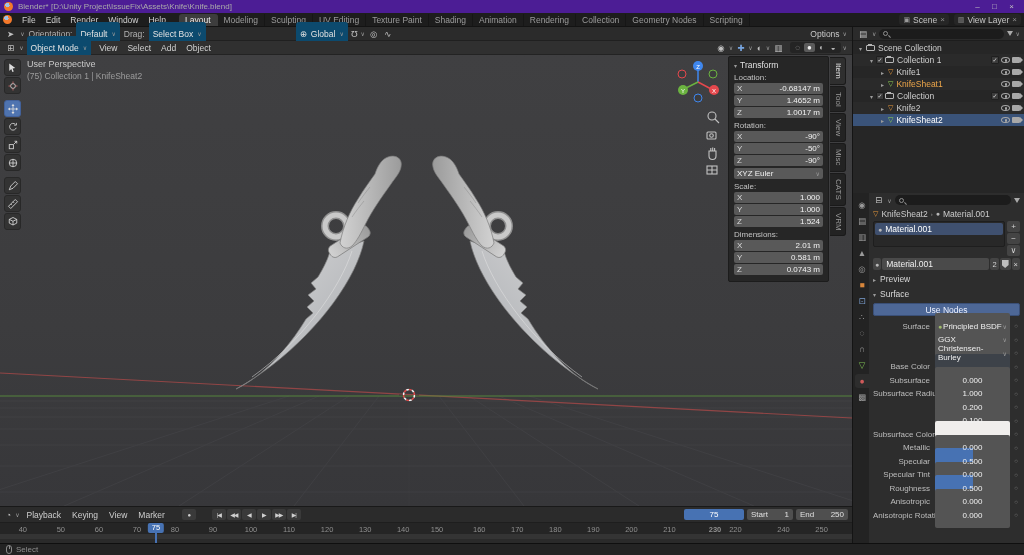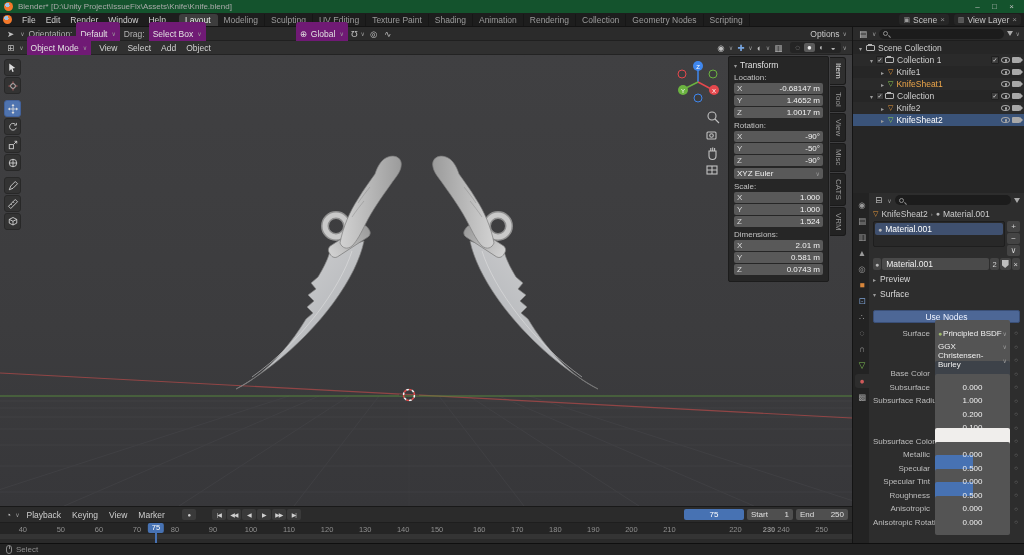--- a/index.html
+++ b/index.html
@@ -1,20 +1,20 @@
 <!DOCTYPE html>
 <html><head>
 <meta charset="utf-8">
 <style>
 *{box-sizing:border-box;margin:0;padding:0;cursor:default;user-select:none}
 html,body{width:1024px;height:555px;overflow:hidden}
 body{font-family:"Liberation Sans","DejaVu Sans",sans-serif;font-size:8.5px;color:#c8c8c8;background:#1d1d1d}
 #app{width:1024px;height:555px;position:relative;display:flex;flex-direction:column}
 
-#titlebar{height:13px;background:#14532d;display:flex;align-items:center;padding:0 4px;flex:0 0 auto}
+#titlebar{height:13px;background:#4c1d95;display:flex;align-items:center;padding:0 4px;flex:0 0 auto}
 .blogo{width:9px;height:9px;border-radius:50%;background:radial-gradient(circle at 38% 36%,#9fc3e8 0 26%,#f5792a 27% 100%);margin-right:5px;flex:0 0 auto}
 #wtitle{color:#ababab;font-size:8px;white-space:nowrap;overflow:hidden}
 #wbtns{margin-left:auto;display:flex}
 .wbtn{width:17px;text-align:center;color:#c2c2c2;font-size:8px;line-height:13px}
 
 #topbar{height:14px;background:#1d1d1d;display:flex;align-items:flex-end;padding:0 3px;flex:0 0 auto;border-bottom:1px solid #131313}
 #topbar .blogo{align-self:center}
 #topbar-menus{display:flex;align-self:center}
 .tmenu{padding:0 5px;color:#cfcfcf;font-size:8.5px}
 #workspaces{display:flex;margin-left:8px;overflow:hidden;white-space:nowrap}
@@ -24,21 +24,21 @@
 .chip{background:#262626;border-radius:3px;height:11px;display:flex;align-items:center;gap:3px;padding:0 4px;color:#c6c6c6}
 .chip .cicon{font-size:7px;color:#9a9a9a}
 .chip .cx{color:#8d8d8d;font-size:8px}
 
 #main{flex:1;display:flex;min-height:0}
 #leftcol{width:852px;display:flex;flex-direction:column;min-width:0}
 #rightcol{width:172px;display:flex;flex-direction:column;border-left:1px solid #141414}
 
 #toolsettings{height:14px;background:#2b2b2b;display:flex;align-items:center;padding:0 5px;gap:4px;border-bottom:1px solid #202020}
 .hlabel{color:#b2b2b2}
-.hfield{background:#701a75;border-radius:3px;height:23px;display:flex;align-items:center;gap:4px;padding:4px 4px;color:#e2e2e2}
+.hfield{background:#0c4a6e;border-radius:3px;height:23px;display:flex;align-items:center;gap:4px;padding:4px 4px;color:#e2e2e2}
 .hchev{font-size:6px;color:#9a9a9a}
 #ts-center{display:flex;align-items:center;gap:3px;margin-left:86px}
 .hicon{color:#c0c0c0;font-size:8.5px;padding:0 2px}
 .hicon.accent{color:#77a5e0}
 .magnet{display:inline-block;transform:rotate(180deg);font-size:9px;color:#c0c0c0}
 #ts-right{margin-left:auto;display:flex;align-items:center;gap:3px}
 
 #vpheader{height:14px;background:#303030;display:flex;align-items:center;padding:0 5px;gap:3px;border-bottom:1px solid #232323}
 .vmenu{padding:0 5px;color:#d2d2d2}
 #vp-icons{margin-left:auto;display:flex;align-items:center;gap:2px}
@@ -120,21 +120,21 @@
 .slotrow{height:12px;display:flex;align-items:center;gap:3px;padding:0 3px;border-radius:2px;color:#ddd}
 .slotrow.on{background:#3f506f;color:#fff}
 #slotbtns{width:13px;display:flex;flex-direction:column;gap:1px}
 .sbtn{height:11px;background:#444;border-radius:2px;display:flex;align-items:center;justify-content:center;color:#d5d5d5;font-size:8px}
 #dbrow{display:flex;gap:1px;margin-top:2px;height:12px}
 .dbbtn{background:#444;border-radius:2px;display:flex;align-items:center;justify-content:center;color:#d5d5d5;padding:0 2px;font-size:7.5px}
 #dbname{flex:1;background:#4a4a4a;border-radius:2px;display:flex;align-items:center;padding:0 4px;color:#f0f0f0}
 .i-shield{width:7px;height:8px;background:#c0c0c0;clip-path:polygon(0 0,100% 0,100% 62%,50% 100%,0 62%)}
 .psec{height:12px;display:flex;gap:4px;align-items:center;color:#d8d8d8;margin-top:3px}
 .pcaret{font-size:6px;color:#9a9a9a}
-#usenodes{height:13px;background:#4d6796;border:1px solid #3a4f77;border-radius:2px;color:#eef2ff;display:flex;align-items:center;justify-content:center;margin:10px 0 4px}
+#usenodes{height:13px;background:#4d6796;border:1px solid #3a4f77;border-radius:2px;color:#eef2ff;display:flex;align-items:center;justify-content:center;margin:3px 0 4px}
 .prow{height:12.5px;display:flex;align-items:center;margin-bottom:1px}
 .plabel{width:62px;text-align:right;padding-right:5px;color:#bdbdbd;font-size:8px;white-space:nowrap;overflow:hidden;flex:0 0 auto}
 .pfield{flex:1;height:26px;background:#545454;border-radius:2px;position:relative;display:flex;align-items:center;justify-content:center;color:#f0f0f0;overflow:hidden;font-size:8px}
 .pfield.drop{justify-content:space-between;padding:0 3px}
 .pfield .fill{position:absolute;left:0;top:0;bottom:0;background:#4772b3}
 .pfield span{position:relative;z-index:1}
 .dec{width:8px;margin-left:2px;color:#8a8a8a;font-size:6px;text-align:center;flex:0 0 auto}
 .shaderdot{color:#9fba6a;font-size:7px}
 
 #statusbar{height:12px;background:#232323;border-top:1px solid #0f0f0f;display:flex;align-items:center;padding:0 6px;gap:4px;flex:0 0 auto;color:#8f8f8f;font-size:8px}
@@ -294,20 +294,24 @@
             <path d="M358,148 C362,142 366,137 370,132 M352,162 C356,156 360,151 364,146" stroke="#8a8a8a" stroke-width="0.8" fill="none" opacity="0.6"></path>
           </g>
           <use href="#knifeL" transform="translate(834 0) scale(-1 1)"></use>
           <g>
             <circle cx="409" cy="340" r="5.5" fill="none" stroke="#f0f0f0" stroke-width="1.6" stroke-dasharray="2.8 2.8"></circle>
             <circle cx="409" cy="340" r="5.5" fill="none" stroke="#d84a4a" stroke-width="1.6" stroke-dasharray="2.8 2.8" stroke-dashoffset="2.8"></circle>
             <path d="M409,330 v4 M409,346 v4 M399,340 h4 M415,340 h4" stroke="#3a3a3a" stroke-width="1"></path>
           </g>
         </svg>
 
+        <div id="overlaytext">
+          <div id="ovl1">User Perspective</div>
+          <div id="ovl2">(75) Collection 1 | KnifeSheat2</div>
+        </div>
 
         <div id="vtoolbar">
             <div class="tbtn">
               <svg viewBox="0 0 16 16" stroke-width="1.1">
                 <path d="M3 2 L11 8 L7.5 8.6 L9 12.6 L7.2 13.3 L5.7 9.4 L3 12 Z" fill="#ddd"></path>
               </svg>
             </div>
             <div class="tbtn">
               <svg viewBox="0 0 16 16" stroke-width="1.1">
                 <circle cx="8" cy="8" r="3.2" fill="none" stroke="#ddd"></circle>
@@ -510,21 +514,21 @@
             <span class="tick" style="left: 365.143px;">130</span>
             <span class="tick" style="left: 403.179px;">140</span>
             <span class="tick" style="left: 437px;">150</span>
             <span class="tick" style="left: 479.25px;">160</span>
             <span class="tick" style="left: 517.286px;">170</span>
             <span class="tick" style="left: 555.321px;">180</span>
             <span class="tick" style="left: 593.357px;">190</span>
             <span class="tick" style="left: 631.393px;">200</span>
             <span class="tick" style="left: 669.429px;">210</span>
             <span class="tick" style="left: 707.464px; margin-left: 28px;">220</span>
-            <span class="tick" style="left: 769px; font-weight: bold;">230</span>
+            <span class="tick" style="left: 715px; font-weight: bold;">230</span>
             <span class="tick" style="left: 783.536px;">240</span>
             <span class="tick" style="left: 821.571px;">250</span>
           </div>
         <div id="channels"></div>
         <div id="phline" style="left: 154.946px;"></div>
         <div id="phchip" style="left: 155.946px;">75</div>
       </div>
     </div>
 
     <div id="rightcol">

